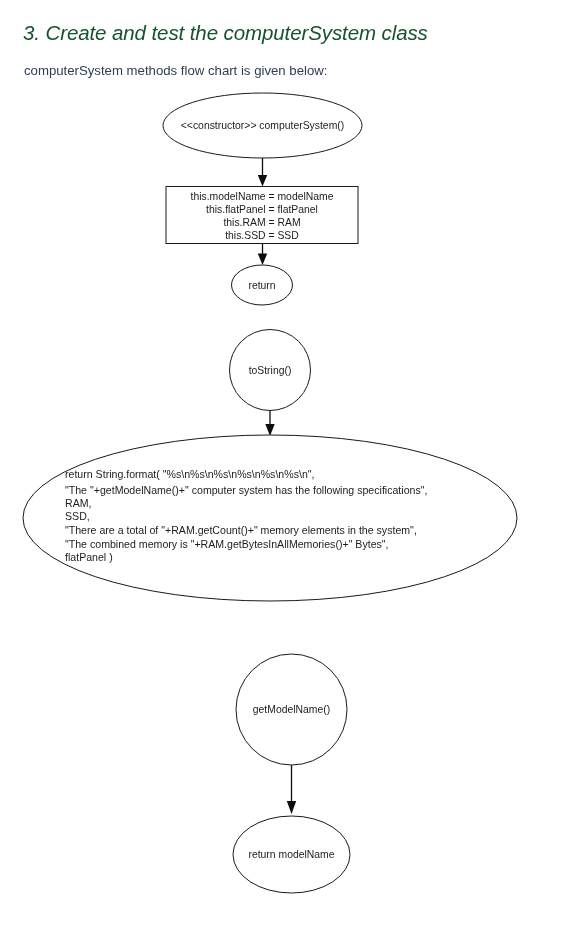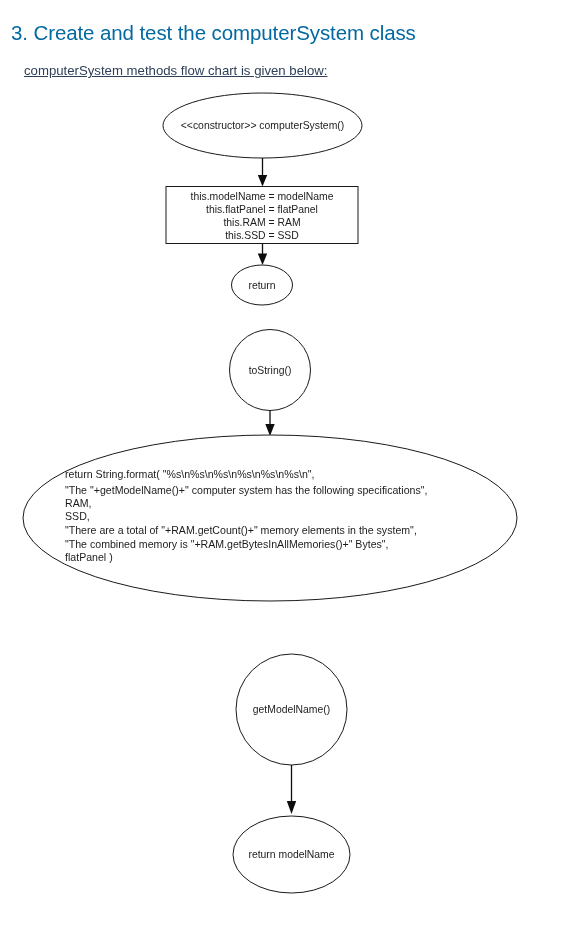--- a/index.html
+++ b/index.html
@@ -16,37 +16,37 @@
   }
 
   
   #doc-header {
     position: absolute;
     left: 0; top: 0;
     width: 584px;
   }
   #page-title {
     position: absolute;
-    left: 11px;
+    left: 23px;
     top: 7px;
     font-size: 20.5px;
     font-weight: 400;
     letter-spacing: -0.1px;
-    color: #0369a1;
+    color: #14532d;
     white-space: nowrap;
+    font-style: italic;
   }
   #intro-paragraph {
     position: absolute;
     left: 24px;
     top: 50px;
     font-size: 13.2px;
     font-weight: 400;
     color: #2e4057;
     white-space: nowrap;
-    text-decoration: underline;
   }
 
   
   #flowchart {
     position: absolute;
     left: 0;
     top: 0;
     width: 584px;
     height: 720px;
   }

